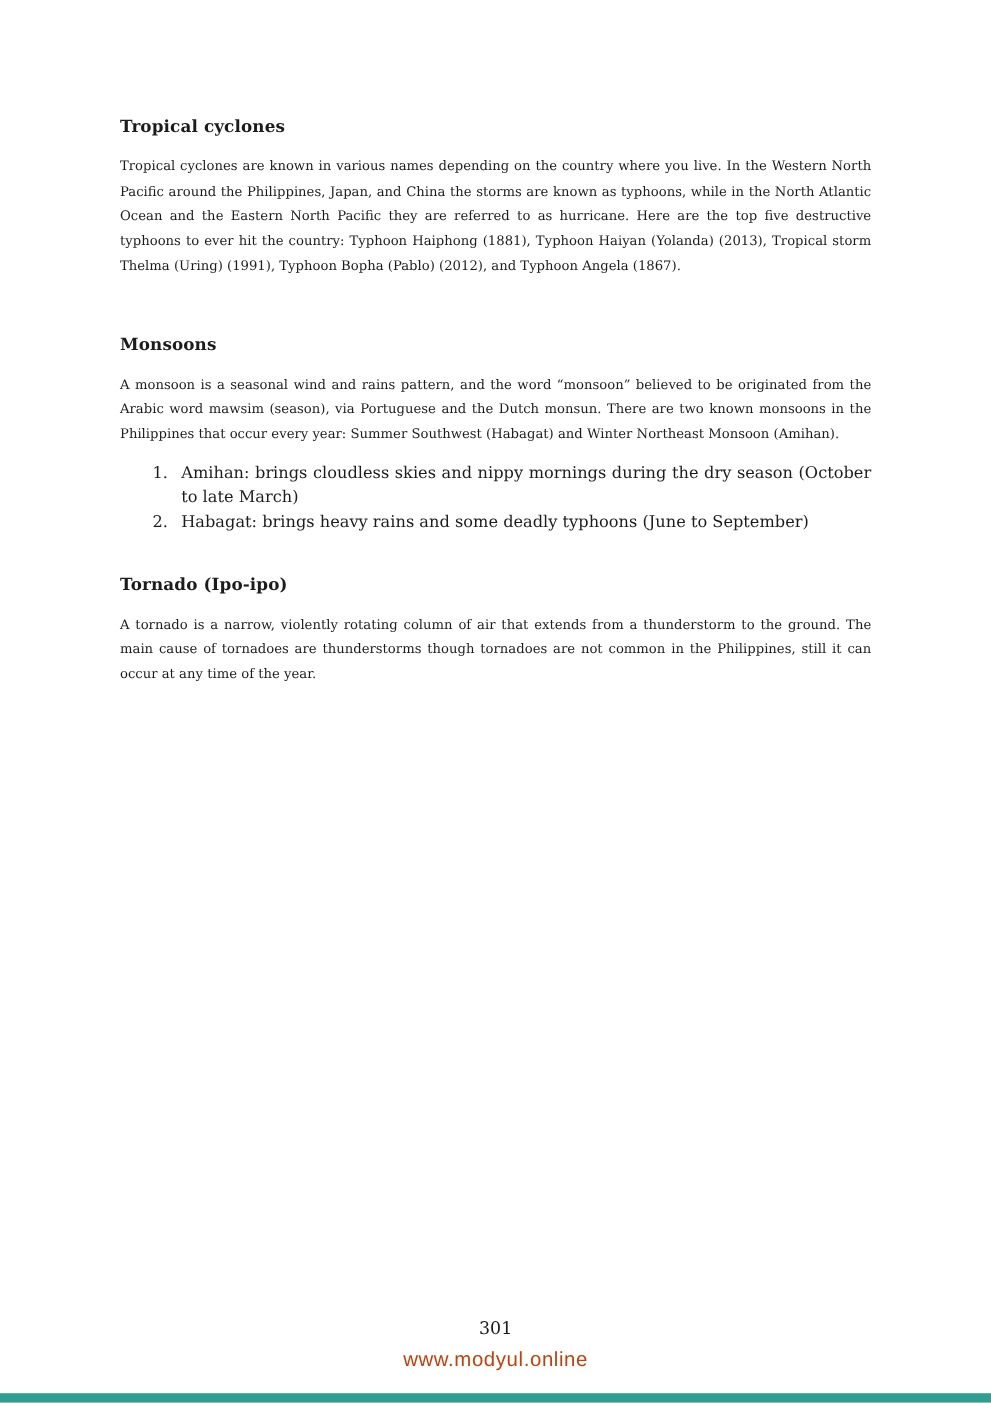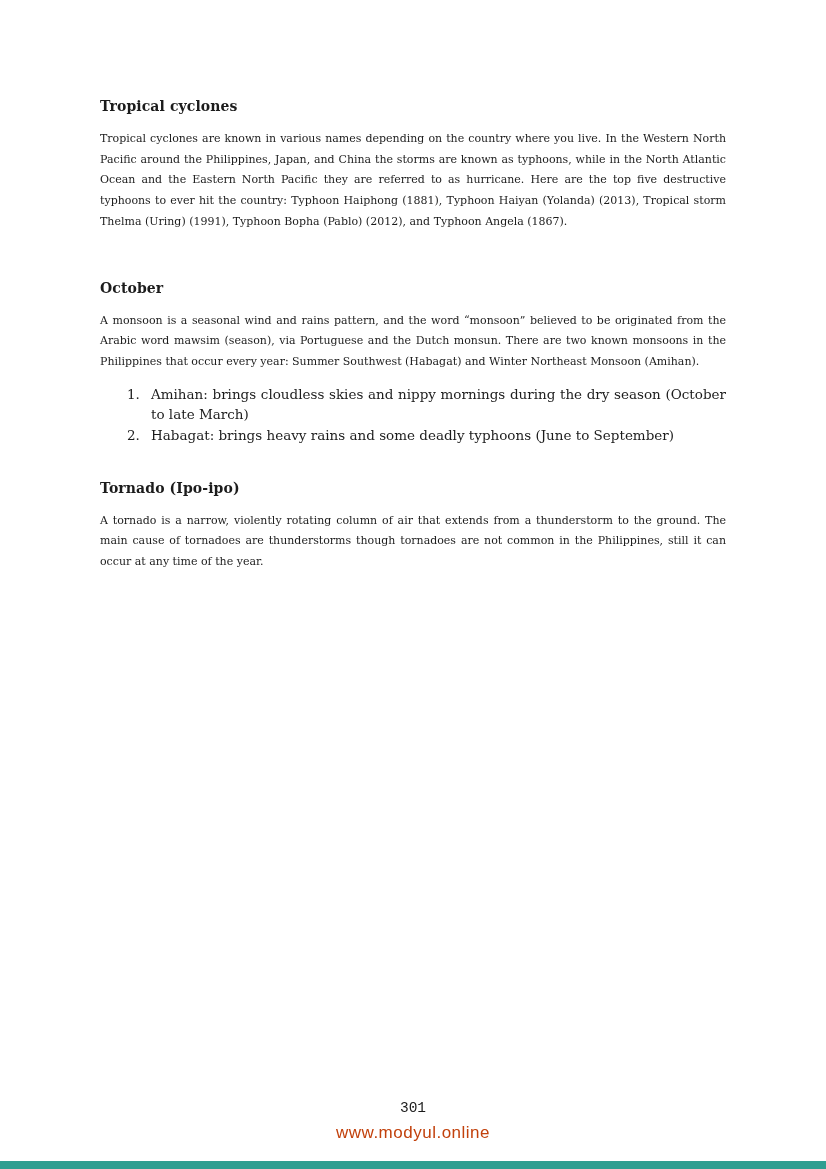--- a/index.html
+++ b/index.html
@@ -31,21 +31,21 @@
     list-style: none; margin: 11px 0 0 0; padding: 0 0 0 27px;
   }
   ol.plain li {
     display: flex; align-items: flex-start;
     font-size: 13.5px; line-height: 20.7px;
   }
   ol.plain .num { flex: 0 0 24px; }
   ol.plain .li-text { flex: 1 1 auto; text-align: justify; }
   .page-number {
     position: absolute; top: 1100px; left: 0; right: 0;
-    text-align: center; font-size: 14.5px; color: #1a1a1a; font-family: Liberation Mono, monospace;
+    text-align: center; font-size: 14.5px; color: #1a1a1a;
   }
   .watermark {
     position: absolute; top: 1123px; left: 0; right: 0;
     text-align: center;
     font-family: "Liberation Sans", sans-serif;
     font-size: 17px; color: #c2410c; letter-spacing: 0.5px;
   }
   .footer-bar {
     position: absolute; left: 0; right: 0; bottom: 0; height: 8px;
     background: #2f9e91;
@@ -55,21 +55,21 @@
 <body>
 
 <div class="sheet">
 
   <section class="sec-1">
     <h3>Tropical cyclones</h3>
     <p class="body">Tropical cyclones are known in various names depending on the country where you live. In the Western North Pacific around the Philippines, Japan, and China the storms are known as typhoons, while in the North Atlantic Ocean and the Eastern North Pacific they are referred to as hurricane. Here are the top five destructive typhoons to ever hit the country:  Typhoon Haiphong (1881), Typhoon Haiyan (Yolanda) (2013), Tropical storm Thelma (Uring) (1991), Typhoon Bopha (Pablo) (2012), and Typhoon Angela (1867).</p>
   </section>
 
   <section class="sec-2">
-    <h3>October</h3>
+    <h3>Monsoons</h3>
     <p class="body"><span>A monsoon is a seasonal wind and rains pattern, and the word “monsoon” believed to be originated from the Arabic word </span><span class="it">mawsim</span><span> (season), via Portuguese and the Dutch </span><span class="it">monsun</span><span>. There are two known monsoons in the Philippines that occur every year: Summer Southwest (</span><span class="it">Habagat</span><span>) and Winter Northeast Monsoon (</span><span class="it">Amihan</span><span>).</span></p>
     <ol class="plain">
       <li>
         <span class="num">1.</span>
         <span class="li-text"><span class="it">Amihan</span><span>: brings cloudless skies and nippy mornings during the dry season (October to late March)</span></span>
       </li>
       <li>
         <span class="num">2.</span>
         <span class="li-text"><span class="it">Habagat</span><span>: brings heavy rains and some deadly typhoons (June to September)</span></span>
       </li>

